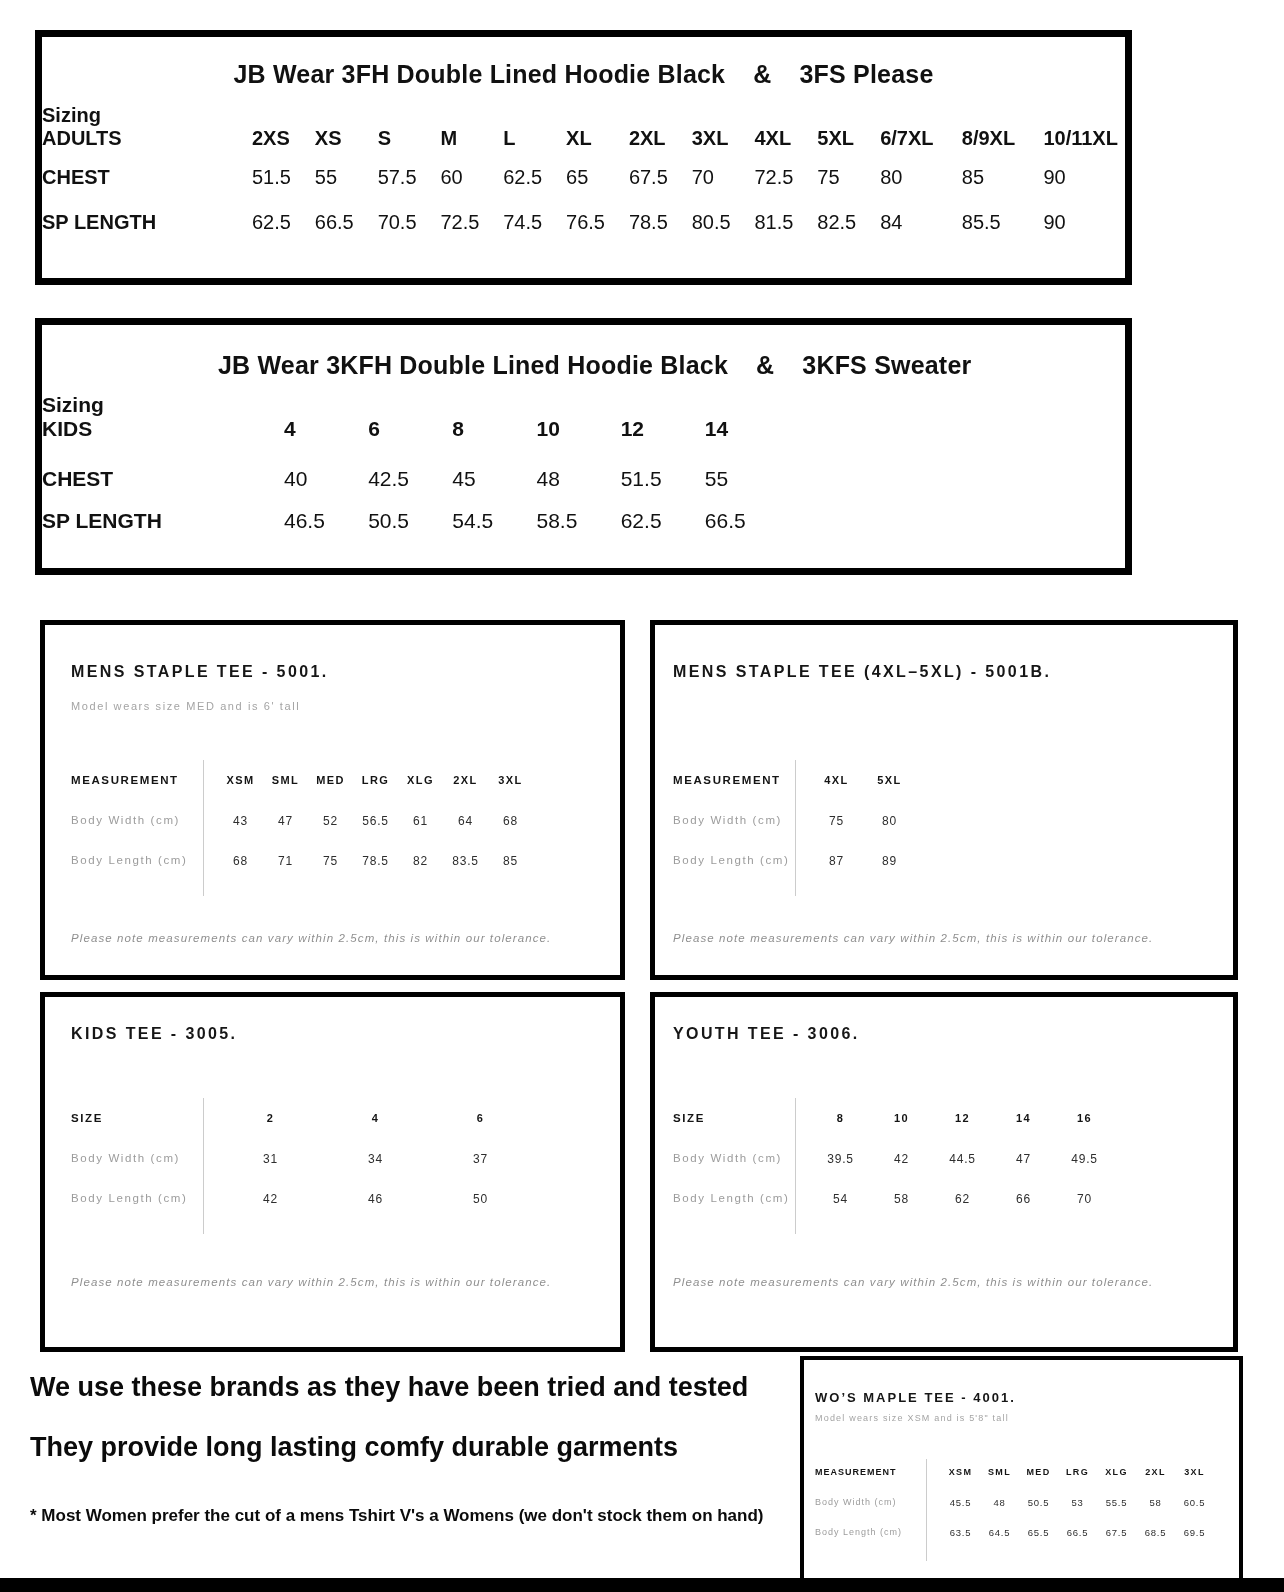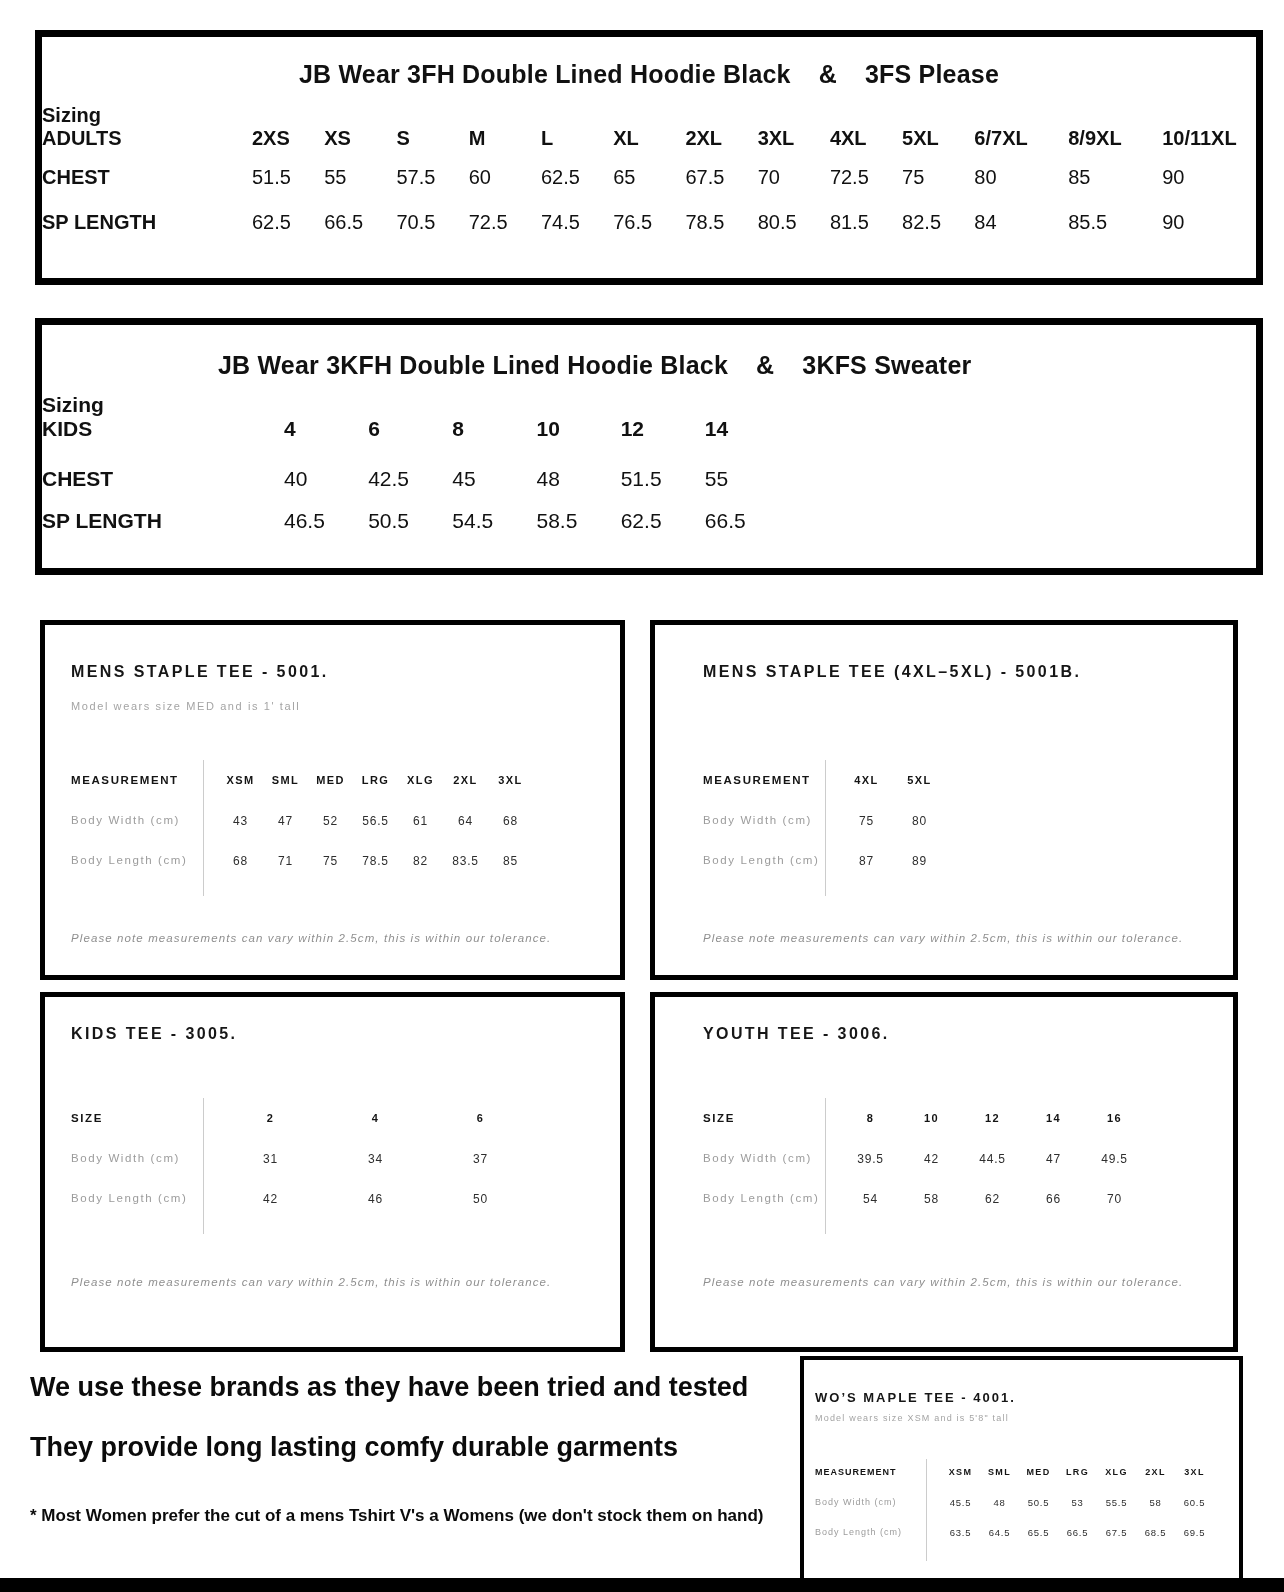--- a/index.html
+++ b/index.html
@@ -1,20 +1,20 @@
 <!DOCTYPE html>
 <html><head>
 <meta charset="utf-8">
 <style>
   *{margin:0;padding:0;box-sizing:border-box}
   html,body{width:1284px;height:1592px}
   body{position:relative;background:#fff;color:#111;font-family:"Liberation Sans",sans-serif;overflow:hidden}
 
   
-  .big-box{position:absolute;left:35px;width:1228px;background:#fff;border:7px solid #000}
+  .big-box{position:absolute;left:35px;width:1097px;background:#fff;border:7px solid #000}
   #box-3fh{top:30px;height:255px}
   #box-3kfh{top:318px;height:257px}
   .big-title{display:flex;font-size:25px;font-weight:bold;line-height:1.15;letter-spacing:.2px}
   #box-3fh .big-title{justify-content:center;margin-top:23px}
   #box-3kfh .big-title{margin-top:26px;padding-left:176px}
   .big-title .amp{margin:0 28px}
   .t-row{display:flex}
   .t-label{width:170px;text-align:left;font-weight:bold;font-size:20px;line-height:1.15}
   .t-cells{flex:1;display:flex;margin-left:40px;min-width:0}
   .t-cell{flex:1;font-size:20px;line-height:1.15}
@@ -31,21 +31,21 @@
   #box-3kfh .row-sp{margin-top:18px}
 
   
   .mini-box{position:absolute;background:#fff;border:5px solid #000}
   #box-5001{left:40px;top:620px;width:585px;height:360px}
   #box-5001b{left:650px;top:620px;width:588px;height:360px}
   #box-3005{left:40px;top:992px;width:585px;height:360px}
   #box-3006{left:650px;top:992px;width:588px;height:360px}
   #box-4001{left:800px;top:1356px;width:443px;height:236px;border-width:4px}
   .mini-inner{padding:38px 16px 0 26px}
-  #box-5001b .mini-inner,#box-3006 .mini-inner{padding-left:48px}
+  #box-5001b .mini-inner,#box-3006 .mini-inner{padding-left:18px}
   #box-3005 .mini-inner,#box-3006 .mini-inner{padding-top:28px}
   #box-4001 .mini-inner{padding:30px 12px 0 11px}
   .mini-title{font-size:16px;font-weight:bold;letter-spacing:2.4px;color:#161616}
   #box-4001 .mini-title{font-size:13px;letter-spacing:2px}
   .mini-sub{margin-top:19px;font-size:11px;letter-spacing:1.6px;color:#a4a4a4}
   #box-4001 .mini-sub{margin-top:8px;font-size:9px;letter-spacing:1.2px}
   .mini-table{position:relative}
   #box-5001 .mini-table{margin-top:62px}
   #box-5001b .mini-table{margin-top:93px}
   #box-3005 .mini-table,#box-3006 .mini-table{margin-top:69px}
@@ -187,21 +187,21 @@
         <span class="t-cell">58.5</span>
         <span class="t-cell">62.5</span>
         <span class="t-cell">66.5</span>
       </div>
   </div>
 </section>
 
 <section class="mini-box" id="box-5001">
   <div class="mini-inner">
     <div class="mini-title">MENS STAPLE TEE - 5001.</div>
-    <div class="mini-sub">Model wears size MED and is 1' tall</div>
+    <div class="mini-sub">Model wears size MED and is 6' tall</div>
     <div class="mini-table">
       <div class="mini-divider"></div>
       <div class="mini-row header">
         <div class="mini-label">MEASUREMENT</div>
         <div class="mini-cells">
             <span class="mini-cell">XSM</span>
             <span class="mini-cell">SML</span>
             <span class="mini-cell">MED</span>
             <span class="mini-cell">LRG</span>
             <span class="mini-cell">XLG</span>

